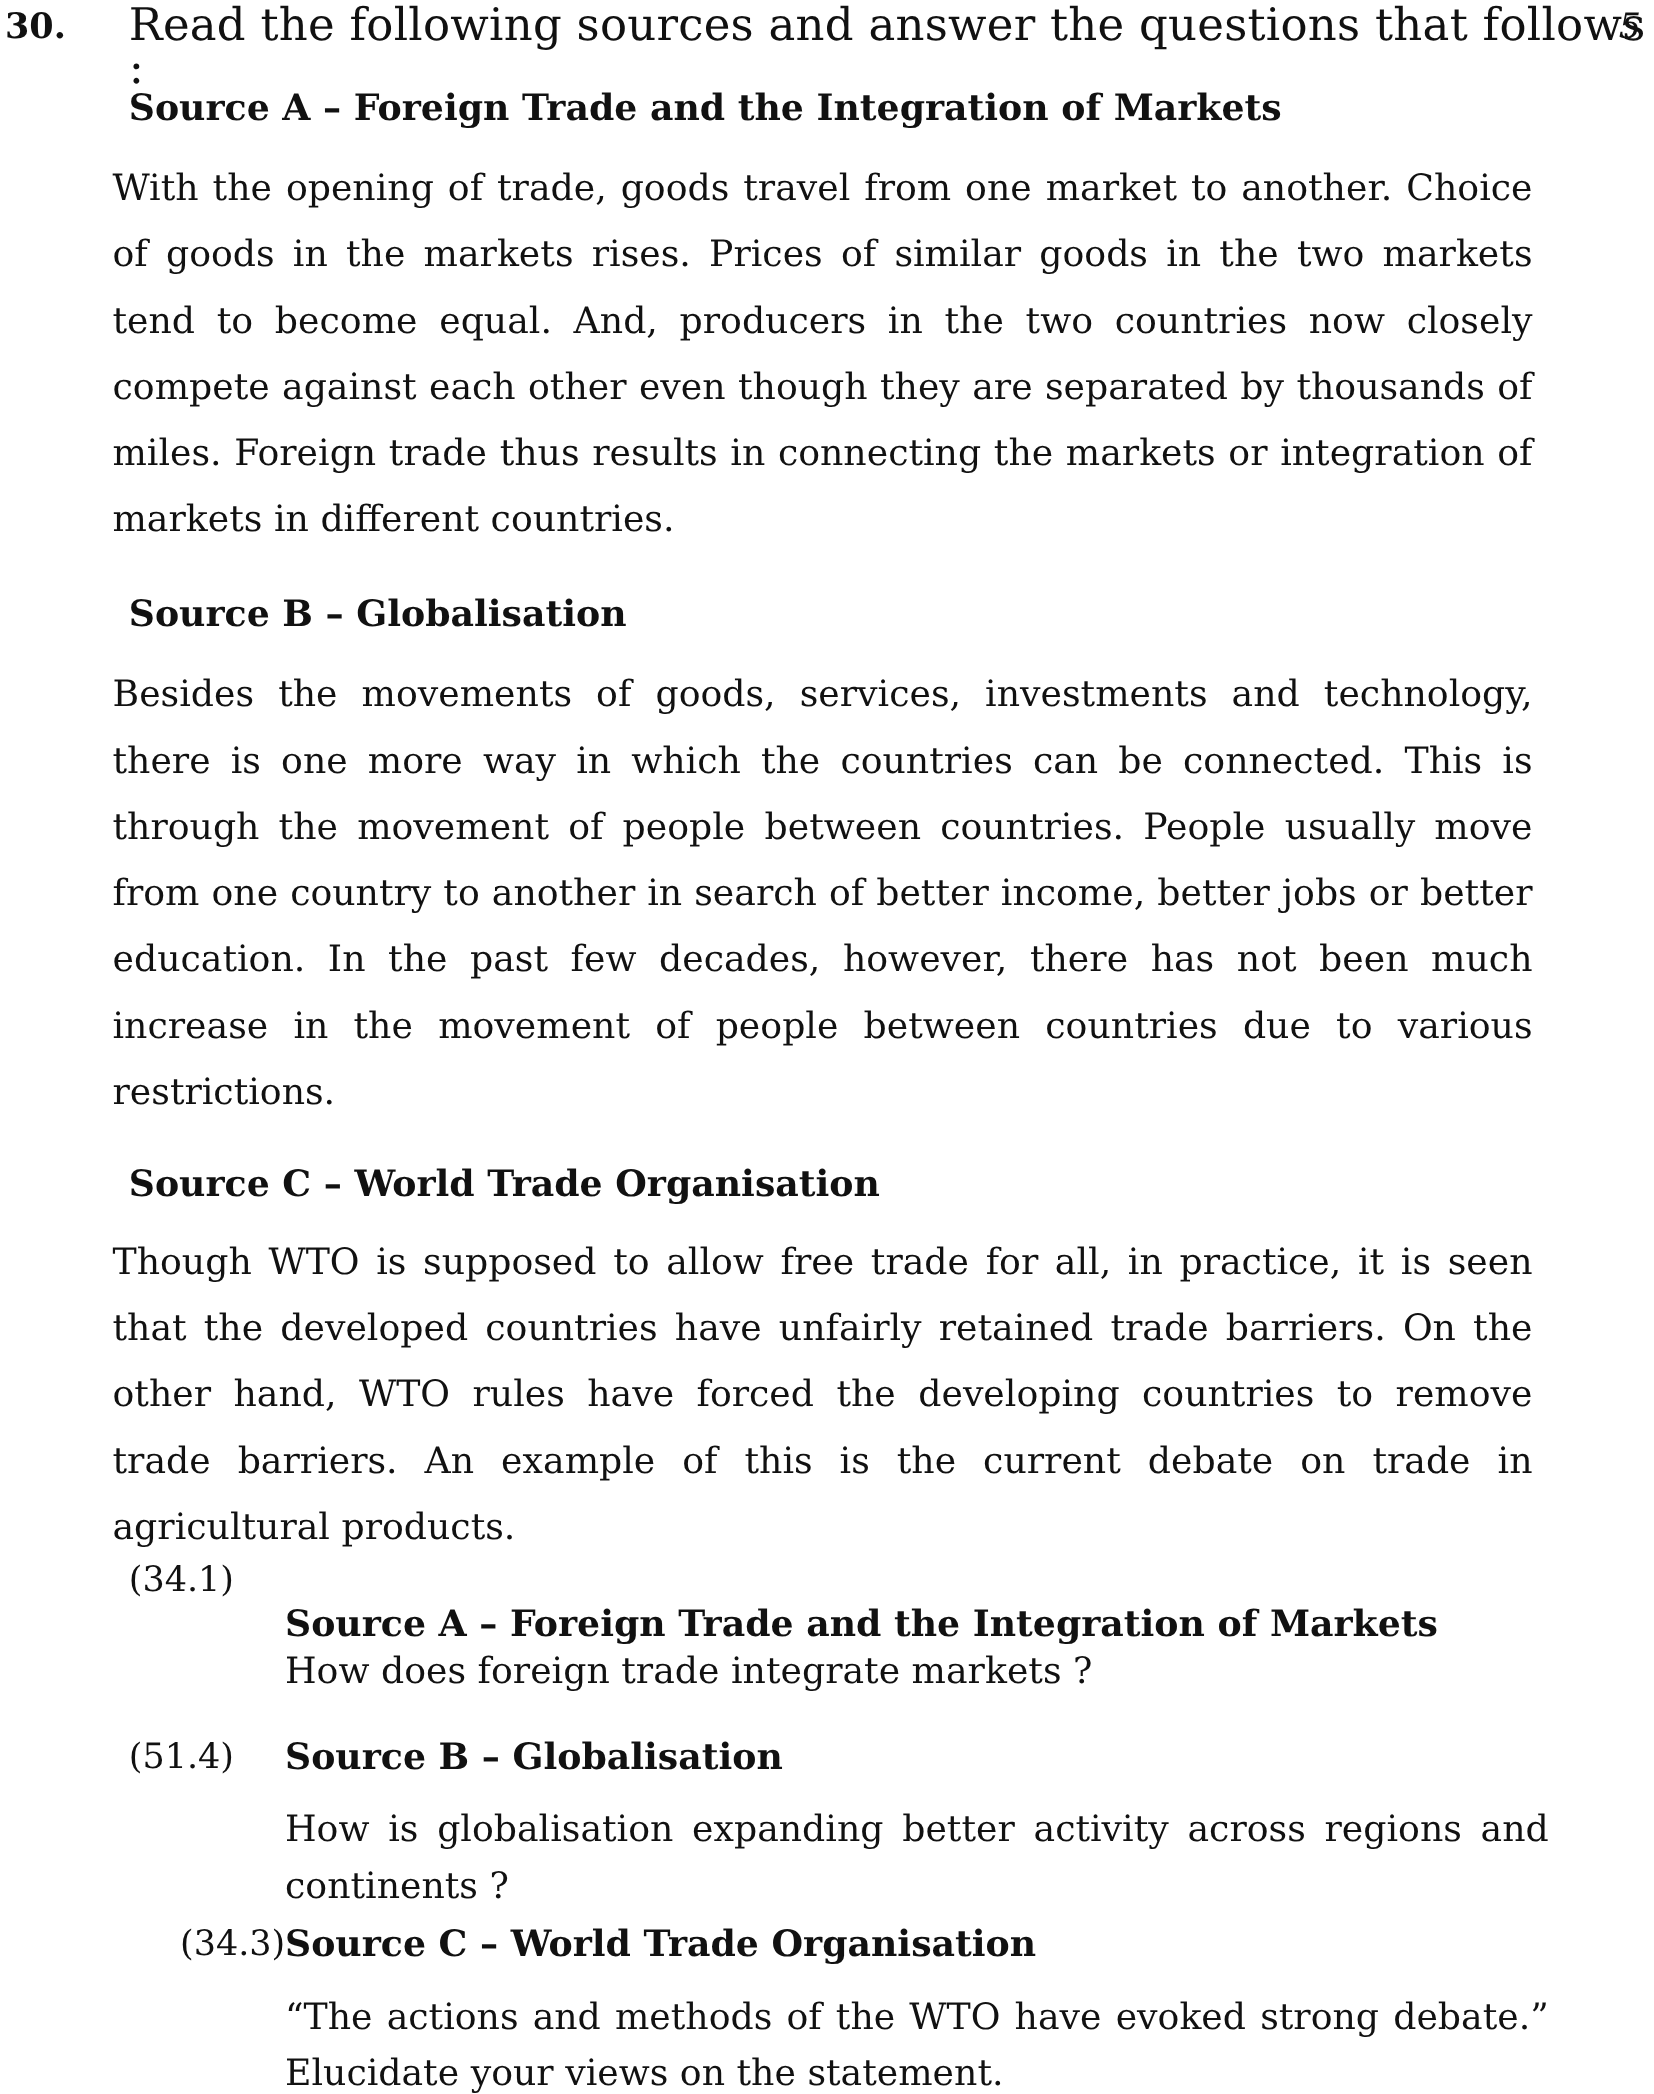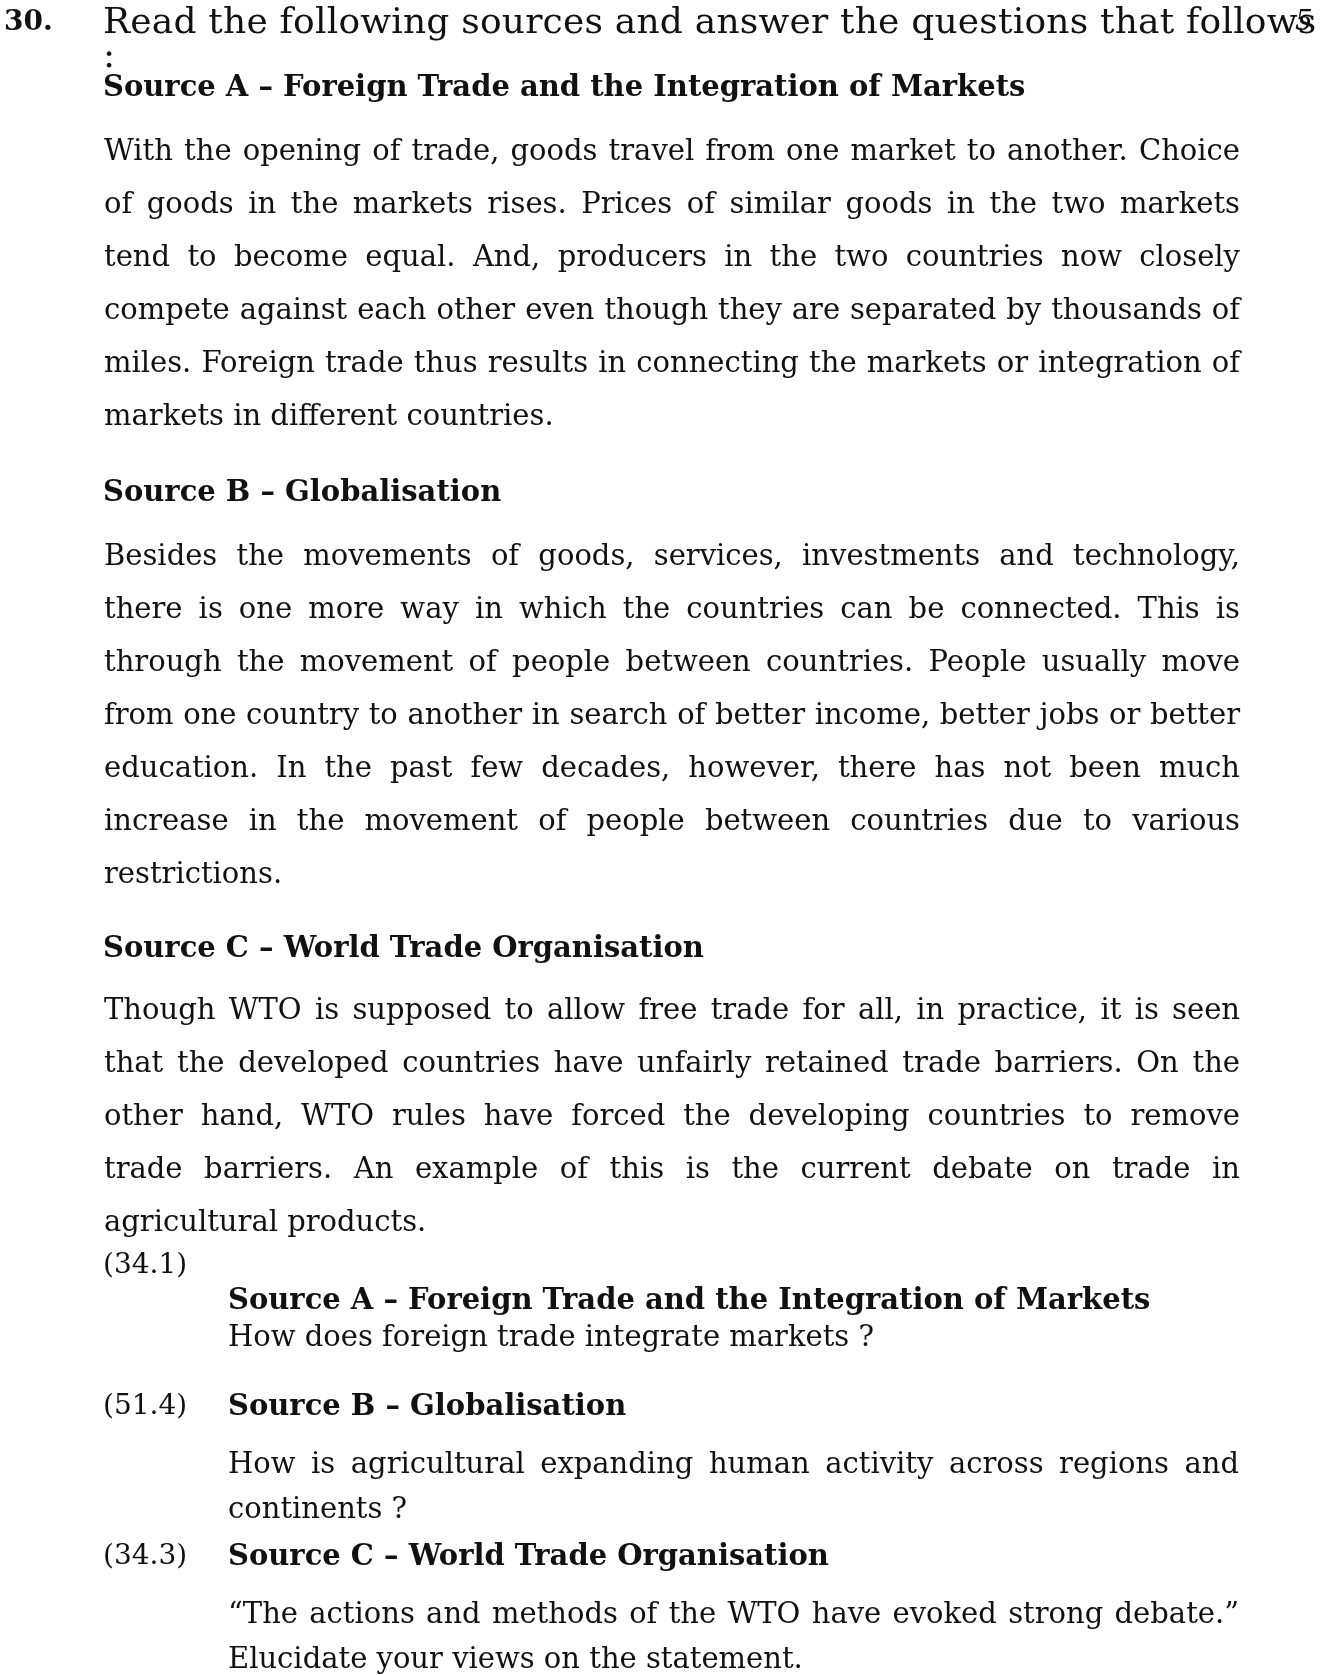--- a/index.html
+++ b/index.html
@@ -19,21 +19,21 @@
   .marks {
     position: absolute; left: 1295px; top: 4px;
     font-size: 28px; line-height: 34px; font-style: italic;
   }
   .src-title {
     position: absolute; left: 103px;
     font-weight: bold; font-size: 29px; line-height: 36px;
     white-space: nowrap;
   }
   .para {
-    position: absolute; left: 104px; width: 1136px;
+    position: absolute; left: 90px; width: 1136px;
     font-size: 29px; line-height: 53px;
     text-align: justify; text-align-last: left;
   }
   .sq-num {
     position: absolute; left: 103px;
     font-size: 28px; line-height: 36px;
   }
   .sq-title {
     position: absolute; left: 228px;
     font-weight: bold; font-size: 29px; line-height: 36px; white-space: nowrap;
@@ -70,20 +70,20 @@
 
 <section>
   <div class="sq-num" style="top:1246px;">(34.1)</div>
   <div class="sq-title" style="top:1281px;">Source A – Foreign Trade and the Integration of Markets</div>
   <div class="sq-text" style="top:1314px;">How does foreign trade integrate markets ?</div>
 </section>
 
 <section>
   <div class="sq-num" style="top:1387px;">(51.4)</div>
   <div class="sq-title" style="top:1387px;">Source B – Globalisation</div>
-  <div class="sq-text" style="top:1441px;">How is agricultural expanding human activity across regions and continents ?</div>
+  <div class="sq-text" style="top:1441px;">How is globalisation expanding better activity across regions and continents ?</div>
 </section>
 
 <section>
-  <div class="sq-num" style="top:1537px;">(34.3)</div>
+  <div class="sq-num" style="top:1537px;margin-left:41px;">(34.3)</div>
   <div class="sq-title" style="top:1537px;">Source C – World Trade Organisation</div>
   <div class="sq-text" style="top:1591px;">“The actions and methods of the WTO have evoked strong debate.” Elucidate your views on the statement.</div>
 </section>
 
 </body></html>

